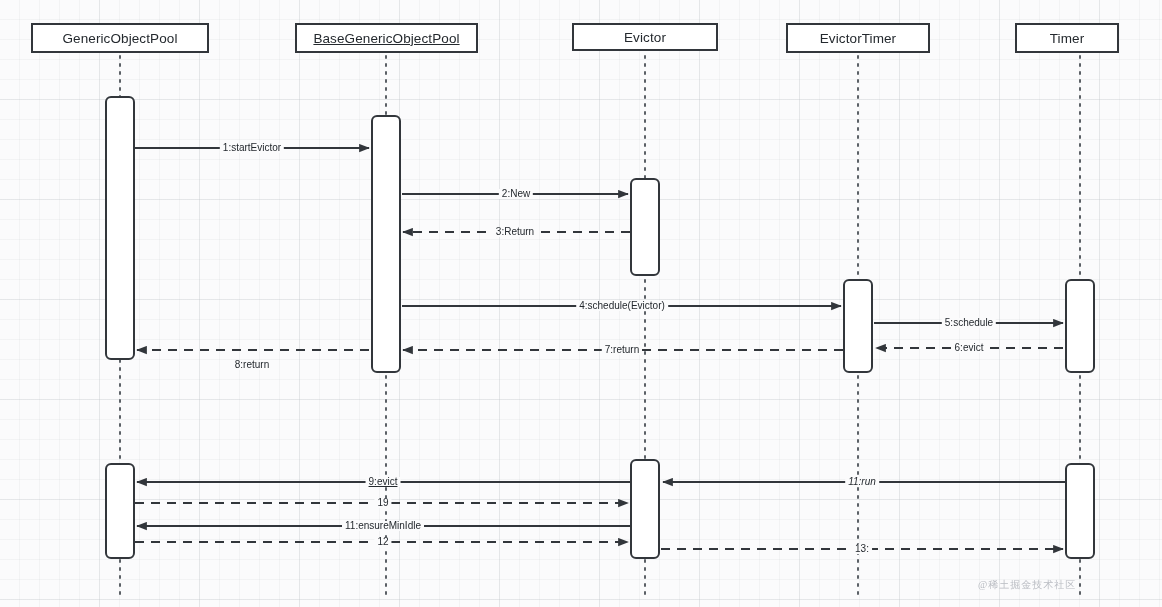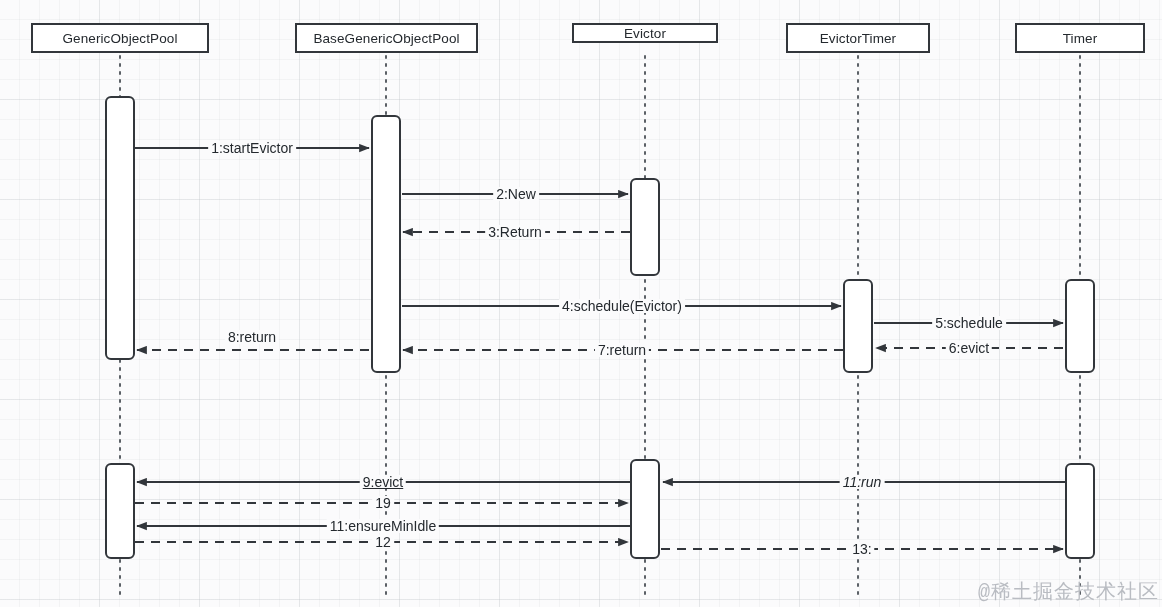--- a/index.html
+++ b/index.html
@@ -38,32 +38,32 @@
     box-sizing:border-box;
     background:#ffffff;
     border:2px solid #32363b;
     border-radius:6px;
   }
   .msg-label{
     position:absolute;
     transform:translate(-50%,-50%);
     background:#fbfbfc;
     padding:0 3px;
-    font-size:14px;
+    font-size:10px;
     color:#24292e;
     white-space:nowrap;
     line-height:1;
   }
   .watermark{
     position:absolute;
-    font-size:20px;
+    font-size:10px;
     color:#b9bcc2;
     white-space:nowrap;
     letter-spacing:1px;
-    font-family:Liberation Mono, monospace;
+    font-family:Liberation Serif, serif;
   }
 </style>
 </head>
 <body>
 
 <div id="canvas">
 
   <svg id="svg">
     <defs>
       <marker id="arrowR" viewBox="0 0 12 10" refX="11" refY="5" markerWidth="11" markerHeight="9" orient="auto-start-reverse" markerUnits="userSpaceOnUse">
@@ -92,30 +92,30 @@
         <line x1="135" x2="628" y1="542" y2="542" stroke="#32363b" stroke-width="2" stroke-dasharray="9 7" marker-end="url(#arrowR)"></line>
         <line x1="1065" x2="663" y1="482" y2="482" stroke="#32363b" stroke-width="2" marker-end="url(#arrowR)"></line>
         <line x1="661" x2="1063" y1="549" y2="549" stroke="#32363b" stroke-width="2" stroke-dasharray="9 7" marker-end="url(#arrowR)"></line>
       </g>
   </svg>
 
   <div id="heads">
       <div class="lifeline-head" style="left: 31px; top: 23px; width: 178px; height: 30px;">
         <span>GenericObjectPool</span>
       </div>
-      <div class="lifeline-head" style="left: 295px; top: 23px; width: 183px; height: 30px;">
+      <div class="lifeline-head" style="left: 295px; top: 23px; width: 183px; height: 30px; text-decoration: underline;">
         <span>BaseGenericObjectPool</span>
       </div>
-      <div class="lifeline-head" style="left: 572px; top: 23px; width: 146px; height: 20px;">
+      <div class="lifeline-head" style="left: 572px; top: 23px; width: 146px; height: 28px;">
         <span>Evictor</span>
       </div>
       <div class="lifeline-head" style="left: 786px; top: 23px; width: 144px; height: 30px;">
         <span>EvictorTimer</span>
       </div>
-      <div class="lifeline-head" style="left: 1015px; top: 23px; width: 130px; height: 30px;">
+      <div class="lifeline-head" style="left: 1015px; top: 23px; width: 104px; height: 30px;">
         <span>Timer</span>
       </div>
     </div>
   <div id="acts">
       <div class="activation" style="left: 105px; top: 96px; width: 30px; height: 264px;"></div>
       <div class="activation" style="left: 371px; top: 115px; width: 30px; height: 258px;"></div>
       <div class="activation" style="left: 630px; top: 178px; width: 30px; height: 98px;"></div>
       <div class="activation" style="left: 843px; top: 279px; width: 30px; height: 94px;"></div>
       <div class="activation" style="left: 1065px; top: 279px; width: 30px; height: 94px;"></div>
       <div class="activation" style="left: 105px; top: 463px; width: 30px; height: 96px;"></div>
@@ -123,21 +123,21 @@
       <div class="activation" style="left: 1065px; top: 463px; width: 30px; height: 96px;"></div>
     </div>
   <div id="labels">
       <div class="msg-label" style="left: 252px; top: 148px;">1:startEvictor</div>
       <div class="msg-label" style="left: 516px; top: 194px;">2:New</div>
       <div class="msg-label" style="left: 515px; top: 232px;">3:Return</div>
       <div class="msg-label" style="left: 622px; top: 306px;">4:schedule(Evictor)</div>
       <div class="msg-label" style="left: 969px; top: 323px;">5:schedule</div>
       <div class="msg-label" style="left: 969px; top: 348px;">6:evict</div>
       <div class="msg-label" style="left: 622px; top: 350px;">7:return</div>
-      <div class="msg-label" style="left: 252px; top: 337px;">8:return</div>
+      <div class="msg-label" style="left: 252px; top: 365px;">8:return</div>
       <div class="msg-label" style="left: 383px; top: 482px; text-decoration: underline;">9:evict</div>
       <div class="msg-label" style="left: 383px; top: 503px;">19</div>
       <div class="msg-label" style="left: 383px; top: 526px;">11:ensureMinIdle</div>
       <div class="msg-label" style="left: 383px; top: 542px;">12</div>
       <div class="msg-label" style="left: 862px; top: 482px; font-style: italic;">11:run</div>
       <div class="msg-label" style="left: 862px; top: 549px;">13:</div>
     </div>
 
   <div class="watermark" style="left: 978px; top: 578px;">@稀土掘金技术社区</div>
 </div>

